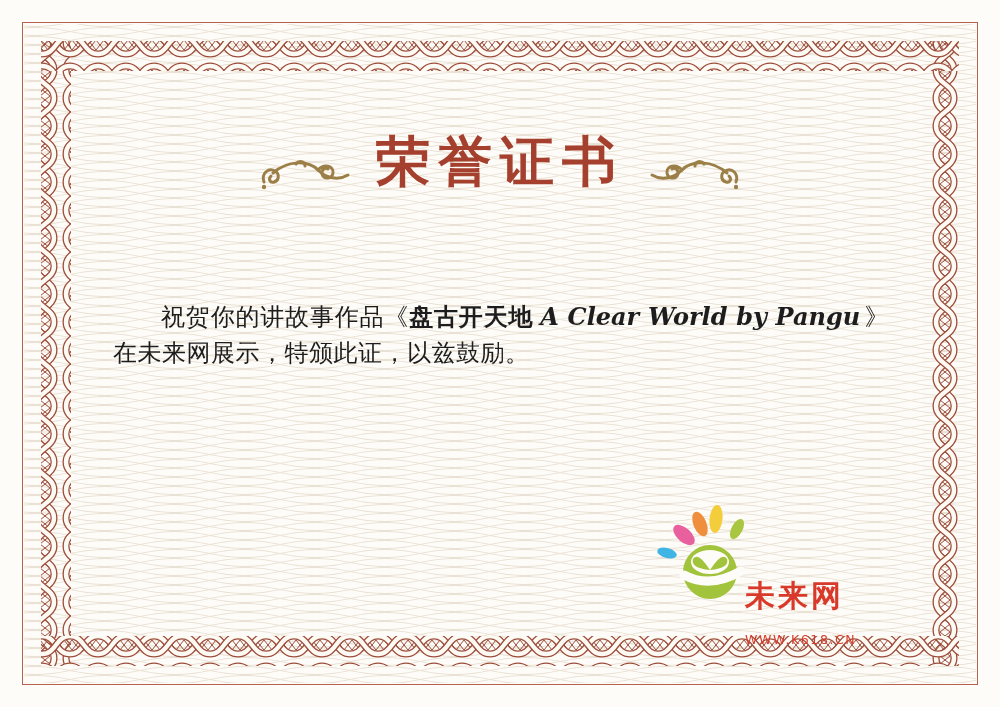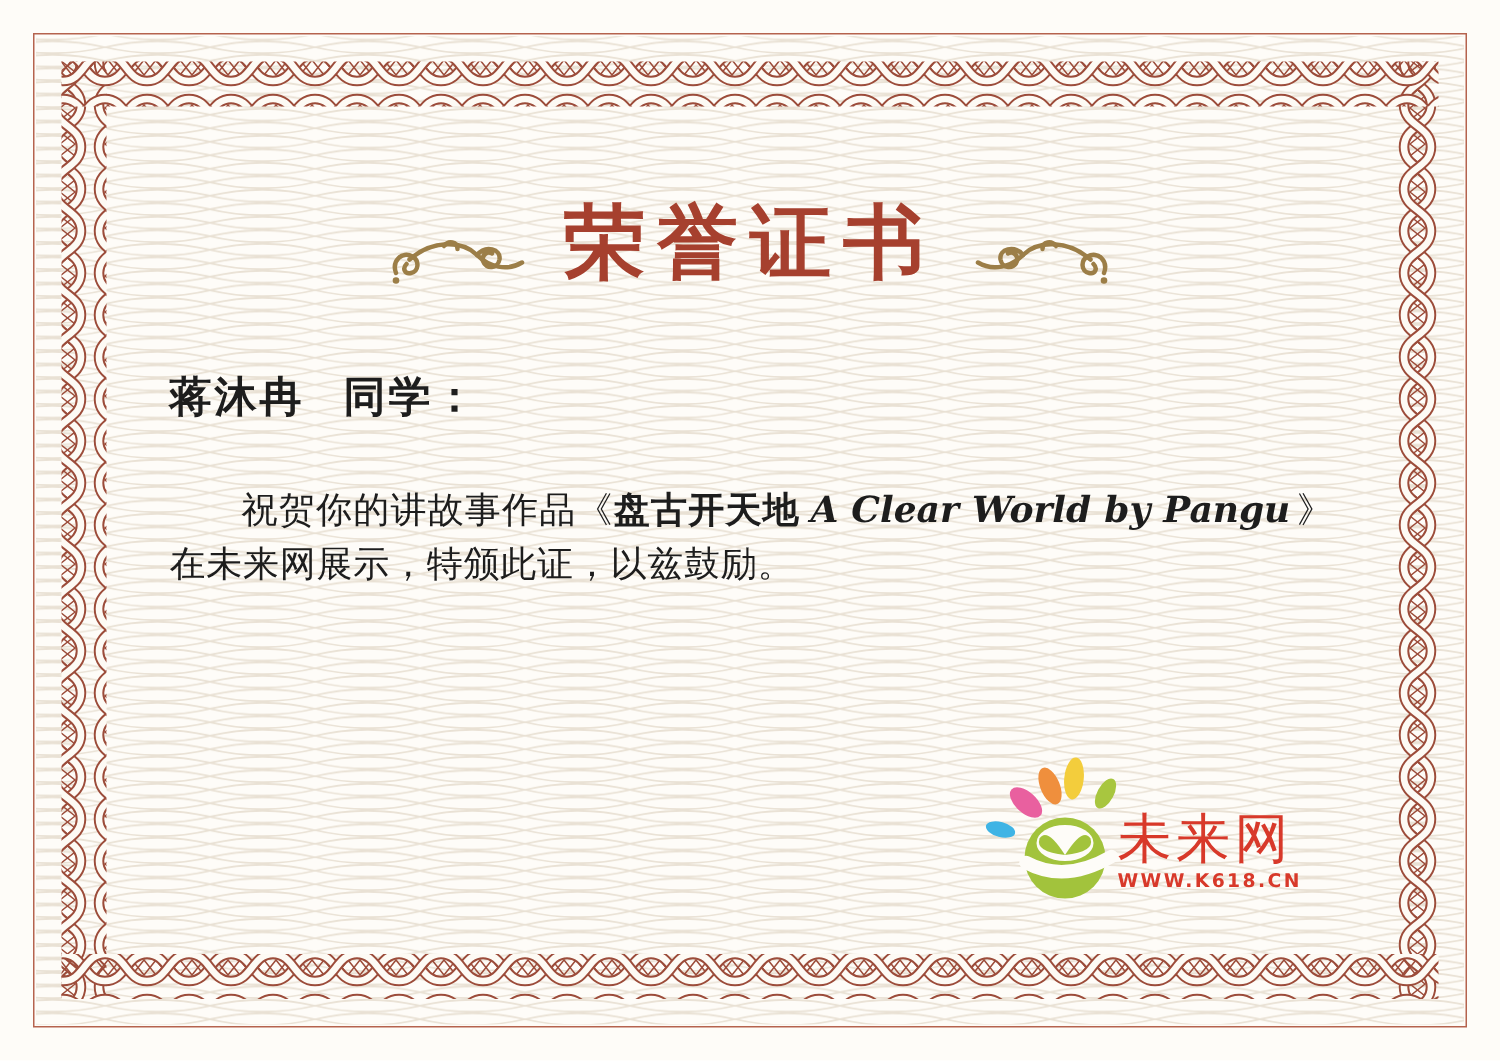--- a/index.html
+++ b/index.html
@@ -17,31 +17,31 @@
               letter-spacing:8px;font-family:"DejaVu Serif","Liberation Serif",serif;}
   .flourish{margin-top:26px;flex:0 0 auto;}
   .flourish.right{transform:scaleX(-1);}
   
   .recipient{position:absolute;left:113px;top:246px;z-index:3;font-size:28px;
              font-weight:700;color:#1d1d1d;letter-spacing:2px;}
   .recipient .suffix{margin-left:26px;}
   .para{position:absolute;left:113px;width:776px;margin:0;z-index:3;color:#1d1d1d;
         font-size:24px;line-height:36px;text-align:justify;text-indent:2em;
         letter-spacing:0.5px;}
-  .p1{top:299px;margin-top:23px;}
+  .p1{top:299px;}
   .p2{top:383px;line-height:36.5px;}
   .work-zh{font-weight:700;}
   .work-en{font-weight:700;font-style:italic;padding:0 4px 0 7px;letter-spacing:0;}
   
   .logo{position:absolute;left:652px;top:498px;width:240px;height:105px;z-index:3;}
   .logo-icon{position:absolute;left:0;top:0;}
   .logo-text{position:absolute;left:93px;top:46px;color:#d8392a;
              font-family:"DejaVu Sans","Liberation Sans",sans-serif;}
-  .logo-name{font-size:36px;font-weight:400;letter-spacing:3px;line-height:32px;}
-  .logo-url{font-size:12.5px;font-weight:700;letter-spacing:1.6px;margin-top:3px;}
+  .logo-name{font-size:30px;font-weight:700;letter-spacing:3px;line-height:32px;margin-top:36px;}
+  .logo-url{font-size:12.5px;font-weight:400;letter-spacing:1.6px;margin-top:20px;}
   
   .issue-date{position:absolute;left:652px;top:610px;width:226px;text-align:center;
               z-index:3;font-size:23px;letter-spacing:4px;color:#1a1a1a;}
 </style>
 </head>
 <body>
 
 <div class="stage">
 
   <svg class="bg-waves" width="1000" height="707" aria-hidden="true">
@@ -106,23 +106,20 @@
       <g fill="none" stroke="#9c7e47" stroke-width="3" stroke-linecap="round">
         <path d="M4,30 c-3,-8 4,-15 11,-11 c5,3 4,10 -1,11 c-4,1 -6,-3 -3,-6"></path>
         <path d="M13,21 C28,8 48,8 58,18 C66,26 78,29 88,23"></path>
         <path d="M58,18 c6,-7 16,-4 15,3 c-1,6 -9,7 -11,1 c-1,-4 3,-7 6,-5"></path>
         <path d="M36,12 c3,-4 9,-3 9,2"></path>
       </g>
       <circle cx="4" cy="35" r="2.2" fill="#9c7e47"></circle>
     </svg>
   </div>
 
-  <div class="recipient">
-    <span>蒋沐冉</span><span class="suffix">同学：</span>
-  </div>
 
   <p class="para p1"><span>祝贺你的讲故事作品《</span><span class="work-zh">盘古开天地</span><span class="work-en">A Clear World by Pangu</span><span>》在未来网展示，特颁此证，以兹鼓励。</span></p>
 
 
   <div class="logo">
     <svg class="logo-icon" width="112" height="105" viewBox="0 0 112 105" aria-hidden="true">
       <ellipse cx="64" cy="21" rx="6.5" ry="14" fill="#f3cd3c" transform="rotate(6 64 21)"></ellipse>
       <ellipse cx="48" cy="26" rx="6.5" ry="13" fill="#ef8f3d" transform="rotate(-22 48 26)"></ellipse>
       <ellipse cx="32" cy="37" rx="7" ry="13" fill="#e9609f" transform="rotate(-48 32 37)"></ellipse>
       <ellipse cx="15" cy="55" rx="5" ry="10" fill="#3fb4e5" transform="rotate(-75 15 55)"></ellipse>

